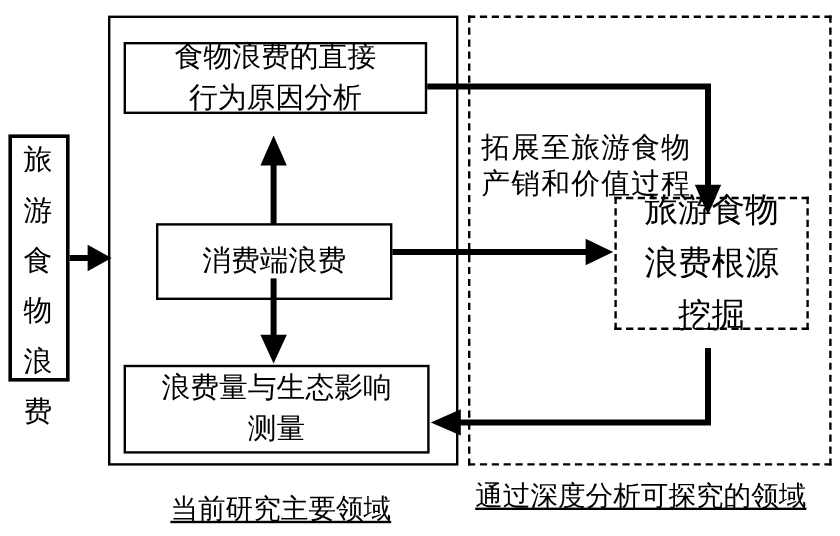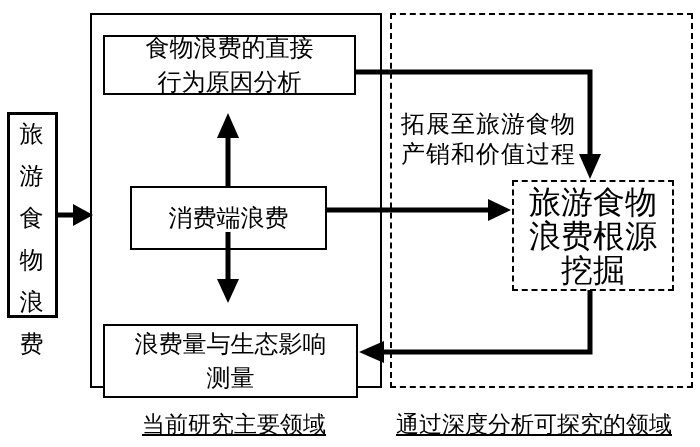--- a/index.html
+++ b/index.html
@@ -55,25 +55,25 @@
   .top-box {
     left: 103px; top: 35px; width: 253px; height: 60px;
     font-size: 24px; line-height: 34px;
   }
   .middle-box {
     left: 130px; top: 186px; width: 197px; height: 64px;
     font-size: 24px; line-height: 30px;
   }
   .bottom-box {
     left: 103px; top: 304px; width: 255px; height: 74px;
-    font-size: 24px; line-height: 34px; margin-top: 20px;
+    font-size: 24px; line-height: 34px;
   }
   .dashed-inner-box {
-    left: 512px; top: 180px; width: 162px; height: 111px;
-    font-size: 32px; line-height: 34px;
+    left: 512px; top: 164px; width: 162px; height: 111px;
+    font-size: 28px; line-height: 44px;
   }
 
   .annotation {
     position: absolute;
     white-space: pre-line;
     font-size: 24px;
     letter-spacing: 1px;
     line-height: 30px;
     background: transparent;
   }
@@ -81,21 +81,21 @@
   .annotation-bottom { left: 392px; top: 293px; width: 200px; text-align: center; line-height: 29px; }
 
   .caption {
     position: absolute;
     font-size: 23px;
     white-space: nowrap;
     background: transparent;
     text-decoration: underline;
   }
   .caption-left { left: 142px; top: 409px; }
-  .caption-right { left: 396px; top: 409px; }
+  .caption-right { left: 396px; top: 398px; }
 
   svg.connectors {
     position: absolute;
     left: 0; top: 0;
     width: 700px;
     height: 447px;
     pointer-events: none;
   }
   svg.connectors line, svg.connectors path {
     stroke: #000000;

